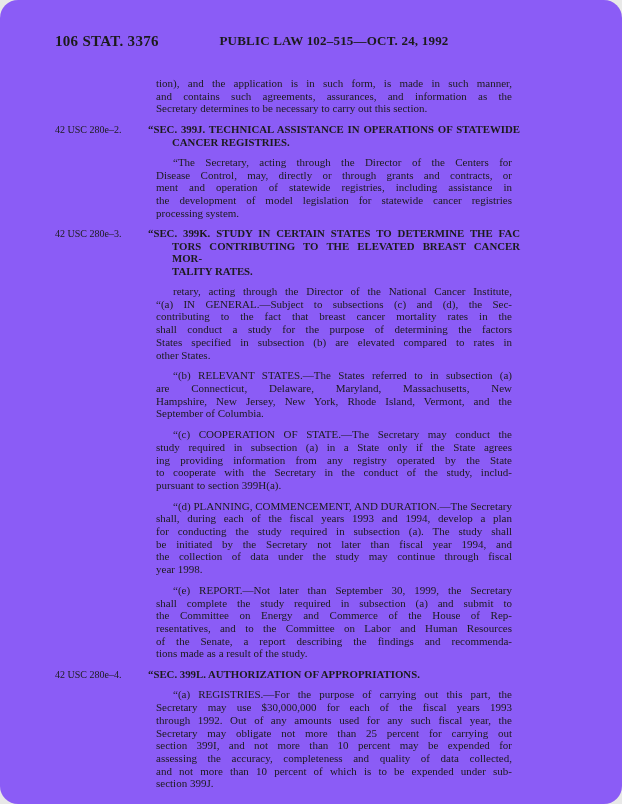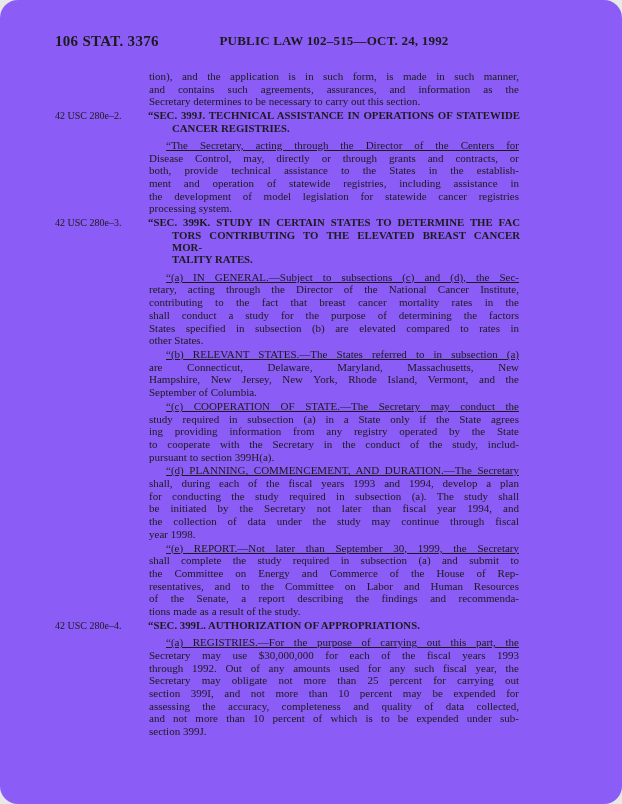--- a/index.html
+++ b/index.html
@@ -35,24 +35,24 @@
     white-space: nowrap;
   }
   .col {
     position: absolute;
     left: 148px;
     top: 69px;
     width: 372px;
     font-size: 11px;
     line-height: 12.7px;
   }
-  .para { margin: 1px; }
+  .para { margin: 8px; }
   .para .ln { text-align: justify; text-align-last: justify; }
   .para .ln:last-child { text-align-last: left; }
-  .para.ind .ln:first-child { text-indent: 17px; text-decoration: underline; }
+  .para.ind .ln:first-child { text-indent: 17px; }
   .heading {
     position: relative;
     font-weight: bold;
     font-size: 10.8px;
     line-height: 12.4px;
     margin-top: 0;
     margin-bottom: 5px;
   }
   .hl-wrap .ln { text-align: justify; text-align-last: justify; }
   .hl-wrap .ln:not(:first-child) { padding-left: 24px; }
@@ -90,39 +90,38 @@
       <div class="heading">
         <div class="margin-note">42 USC 280e–2.</div>
         <div class="hl-wrap">
             <div class="ln">“SEC. 399J. TECHNICAL ASSISTANCE IN OPERATIONS OF STATEWIDE</div>
             <div class="ln">CANCER REGISTRIES.</div>
           </div>
       </div>
       <div class="para ind">
           <div class="ln">“The Secretary, acting through the Director of the Centers for</div>
           <div class="ln">Disease Control, may, directly or through grants and contracts, or</div>
-          <div class="ln">both, provide technical assistance to the States in the establish-</div>
           <div class="ln">ment and operation of statewide registries, including assistance in</div>
           <div class="ln">the development of model legislation for statewide cancer registries</div>
           <div class="ln">processing system.</div>
         </div>
     </section>
 
     <section>
       <div class="heading">
         <div class="margin-note">42 USC 280e–3.</div>
         <div class="hl-wrap">
             <div class="ln">“SEC. 399K. STUDY IN CERTAIN STATES TO DETERMINE THE FAC</div>
             <div class="ln">TORS CONTRIBUTING TO THE ELEVATED BREAST CANCER MOR-</div>
             <div class="ln">TALITY RATES.</div>
           </div>
       </div>
       <div class="para ind">
+          <div class="ln">retary, acting through the Director of the National Cancer Institute,</div>
           <div class="ln">“(a) IN GENERAL.—Subject to subsections (c) and (d), the Sec-</div>
-          <div class="ln">retary, acting through the Director of the National Cancer Institute,</div>
           <div class="ln">contributing to the fact that breast cancer mortality rates in the</div>
           <div class="ln">shall conduct a study for the purpose of determining the factors</div>
           <div class="ln">States specified in subsection (b) are elevated compared to rates in</div>
           <div class="ln">other States.</div>
         </div>
       <div class="para ind">
           <div class="ln">“(b) RELEVANT STATES.—The States referred to in subsection (a)</div>
           <div class="ln">are Connecticut, Delaware, Maryland, Massachusetts, New</div>
           <div class="ln">Hampshire, New Jersey, New York, Rhode Island, Vermont, and the</div>
           <div class="ln">September of Columbia.</div>

